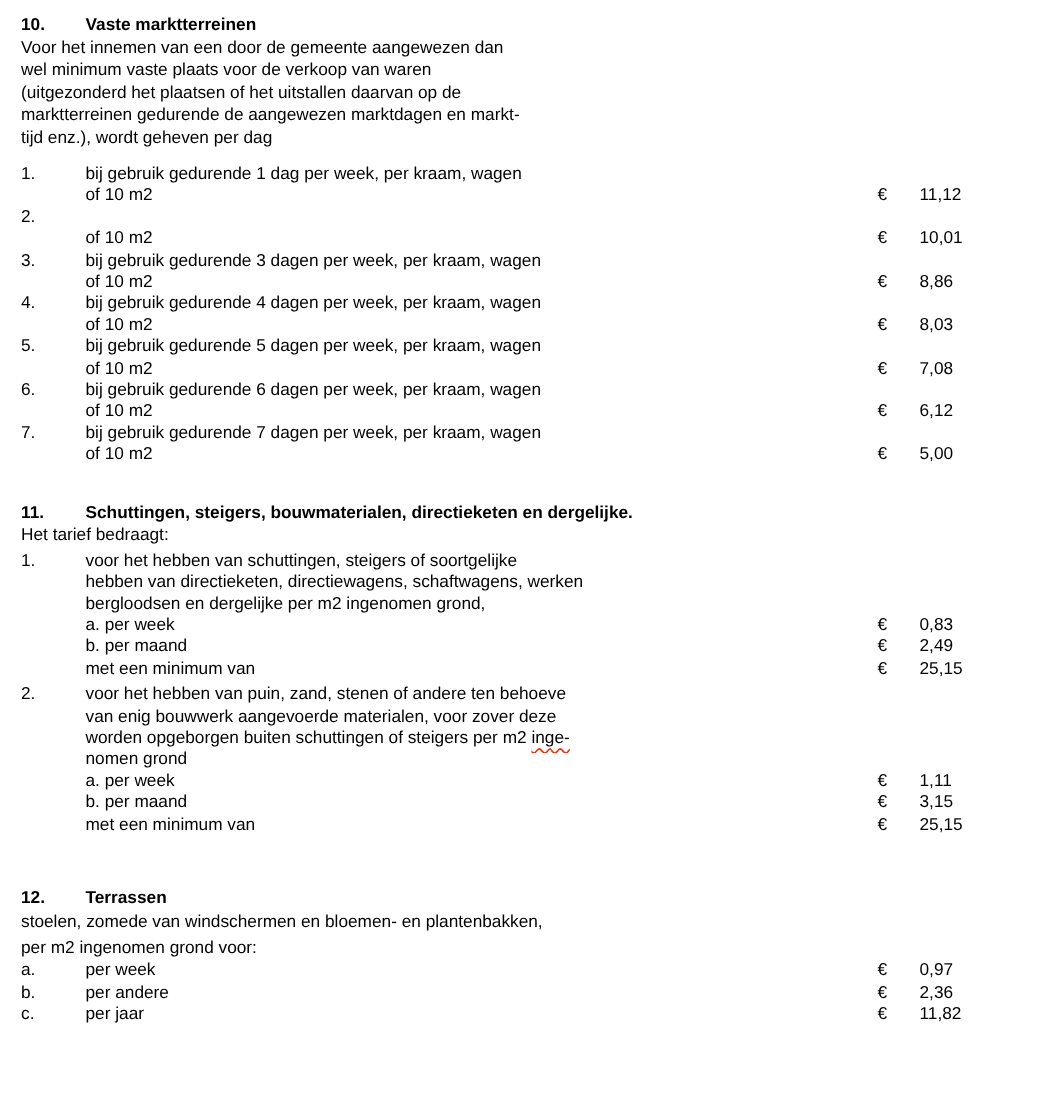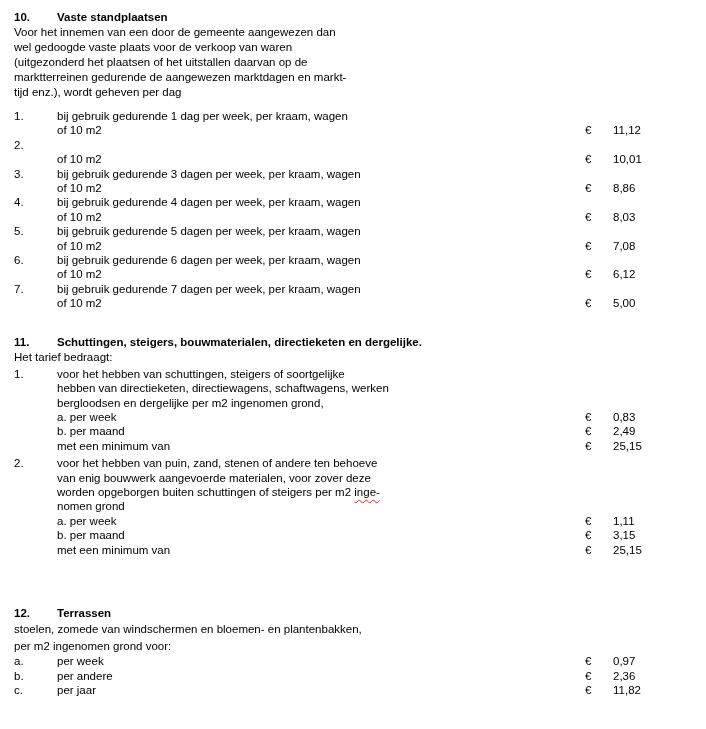--- a/index.html
+++ b/index.html
@@ -14,45 +14,45 @@
   }
   .row { display: grid; grid-template-columns: 43px 528px 28px 62px; line-height: 14.4px; }
   .row > span { display: block; white-space: pre-wrap; }
   .full { grid-column: 1 / 5; }
   .span-right { grid-column: 2 / 5; }
   .bold { font-weight: bold; }
   .amt { text-align: left; }
   .heading-row, .para-row { line-height: 15px; }
   .sec-2 .heading-row, .sec-2 .para-row { line-height: 16.5px; }
   .sec-1 { margin-top: 24px; }
-  .sec-2 { margin-top: 48px; }
+  .sec-2 { margin-top: 34px; }
   .sec-0 .items-block { margin-top: 9px; }
   .sec-1 .items-block { margin-top: 2px; }
   .sec-1 .item + .item { margin-top: 3px; }
   .squiggle {
     text-decoration-line: underline;
     text-decoration-style: wavy;
     text-decoration-thickness: 1px;
     text-underline-offset: 2.5px;
   }
 </style>
 </head>
 <body>
 
 <div class="doc" id="doc" style="background: rgb(255, 255, 255); color: rgb(0, 0, 0);">
     <div class="section sec-0">
       <div class="row heading-row">
         <span class="num bold">10.</span>
-        <span class="txt bold span-right">Vaste standplaatsen</span>
+        <span class="txt bold span-right">Vaste marktterreinen</span>
       </div>
       <div class="row para-row">
         <span class="txt full">Voor het innemen van een door de gemeente aangewezen dan</span>
       </div>
       <div class="row para-row">
-        <span class="txt full">wel gedoogde vaste plaats voor de verkoop van waren</span>
+        <span class="txt full">wel minimum vaste plaats voor de verkoop van waren</span>
       </div>
       <div class="row para-row">
         <span class="txt full">(uitgezonderd het plaatsen of het uitstallen daarvan op de</span>
       </div>
       <div class="row para-row">
         <span class="txt full">marktterreinen gedurende de aangewezen marktdagen en markt-</span>
       </div>
       <div class="row para-row">
         <span class="txt full">tijd enz.), wordt geheven per dag</span>
       </div>

